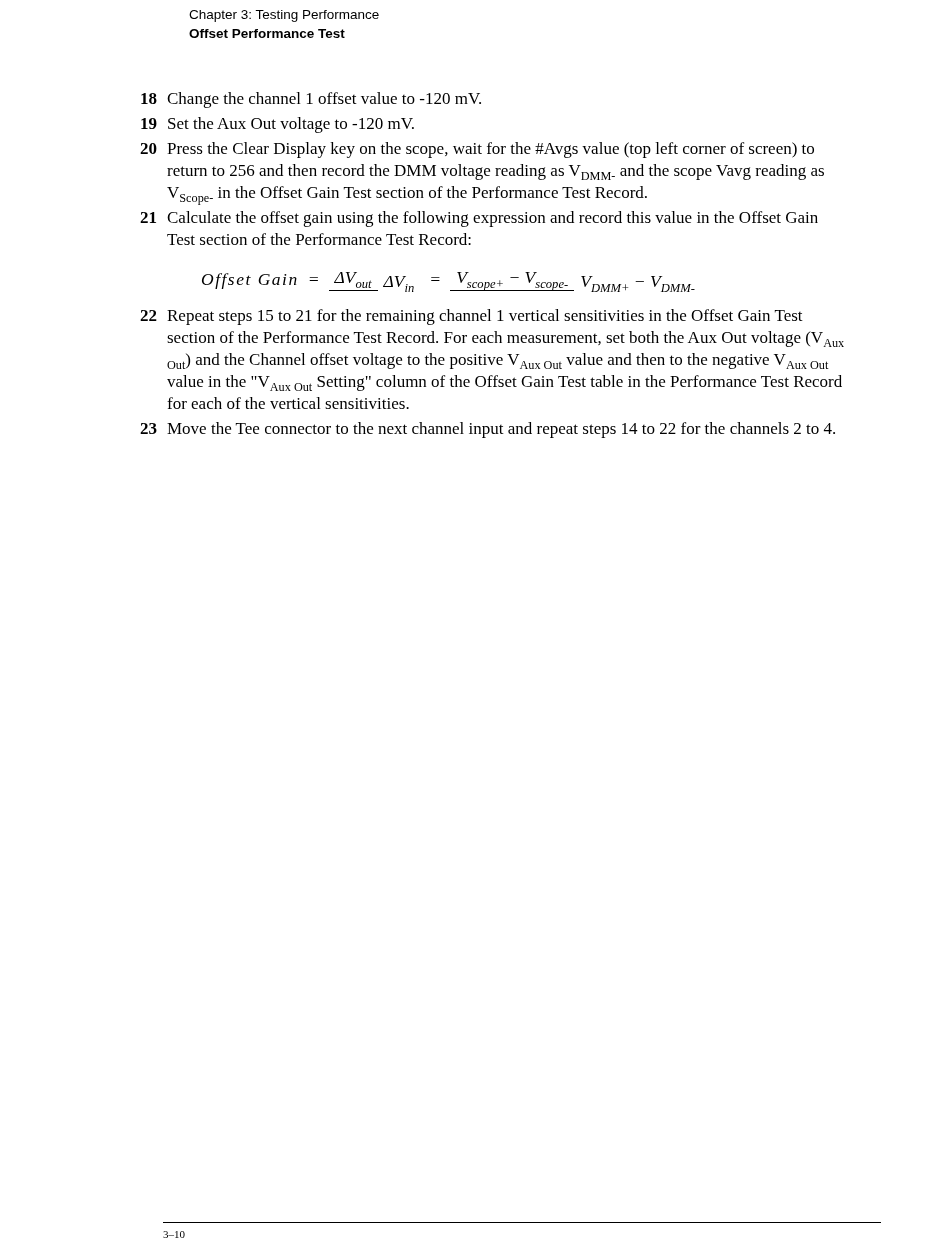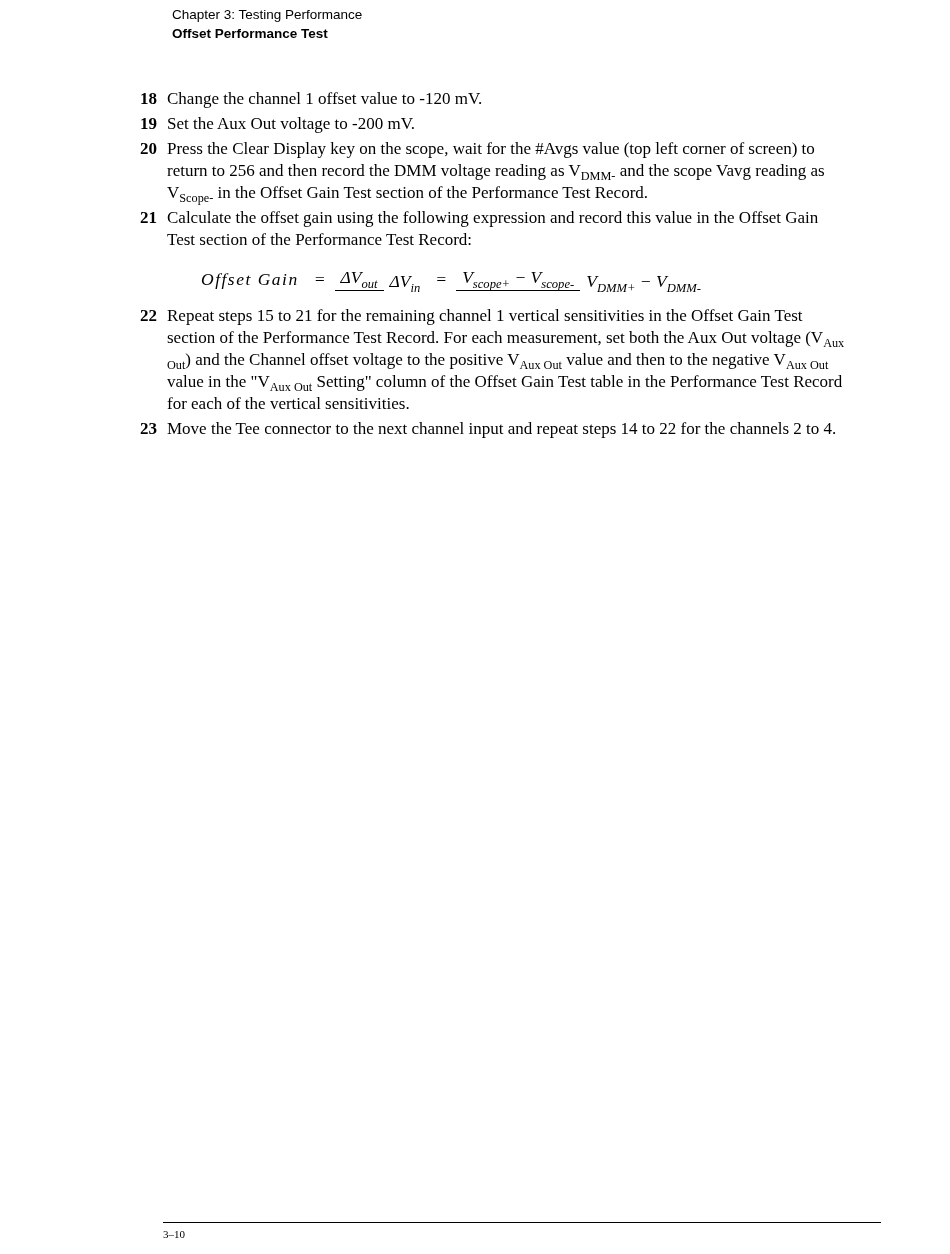--- a/index.html
+++ b/index.html
@@ -8,21 +8,21 @@
     width: 950px;
     height: 1254px;
     background: #ffffff;
     color: #000000;
     font-family: "Liberation Serif", serif;
     overflow: hidden;
   }
   .header {
     position: absolute;
     top: 5px;
-    left: 172px;
+    left: 189px;
     font-family: "Liberation Sans", sans-serif;
     font-size: 13.5px;
     line-height: 19px;
   }
   .header .chapter { font-weight: 400; }
   .header .section { font-weight: 700; }
 
   .content {
     position: absolute;
     top: 88px;
@@ -37,21 +37,21 @@
   sub { font-size: 0.72em; line-height: 0; }
 
   .formula-row {
     display: flex;
     align-items: center;
     margin: 16px 0 14px 64px;
     font-style: italic;
     font-size: 17.5px;
     line-height: 20px;
   }
-  .formula-label { letter-spacing: 1.5px; margin-right: 6px; }
+  .formula-label { letter-spacing: 1.5px; }
   .eq { margin: 0 9px; }
   .frac { display: inline-flex; flex-direction: row; align-items: center; }
   .frac .num { border-bottom: 1.2px solid #000; padding: 0 6px 3px; white-space: nowrap; }
   .frac .den { padding: 3px 6px 0; white-space: nowrap; }
 
   .footer-rule {
     position: absolute;
     left: 163px;
     top: 1222px;
     width: 718px;
@@ -78,21 +78,21 @@
 
     <div>
 
         <div class="step">
           <span class="step-num">18</span>
           <span class="step-body"><span>Change the channel 1 offset value to -120 mV.</span></span>
         </div>
 
         <div class="step">
           <span class="step-num">19</span>
-          <span class="step-body"><span>Set the Aux Out voltage to -200 mV.</span></span>
+          <span class="step-body"><span>Set the Aux Out voltage to -120 mV.</span></span>
         </div>
 
         <div class="step">
           <span class="step-num">20</span>
           <span class="step-body"><span>Press the Clear Display key on the scope, wait for the #Avgs value (top left corner of screen) to return to 256 and then record the DMM voltage reading as V</span><sub>DMM-</sub><span> and the scope Vavg reading as V</span><sub>Scope-</sub><span> in the Offset Gain Test section of the Performance Test Record.</span></span>
         </div>
 
         <div class="step">
           <span class="step-num">21</span>
           <span class="step-body"><span>Calculate the offset gain using the following expression and record this value in the Offset Gain Test section of the Performance Test Record:</span></span>

